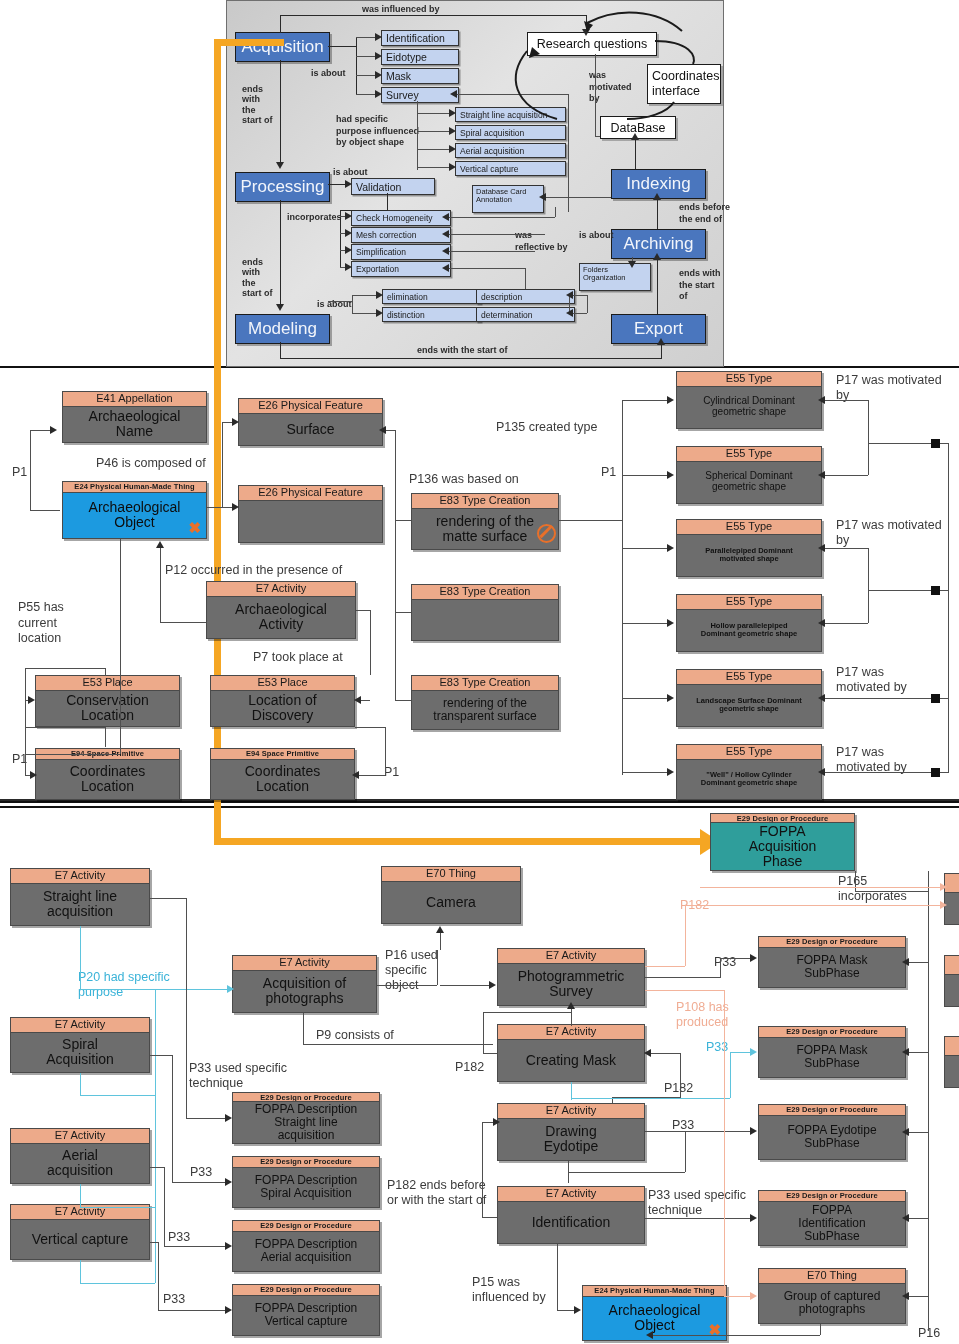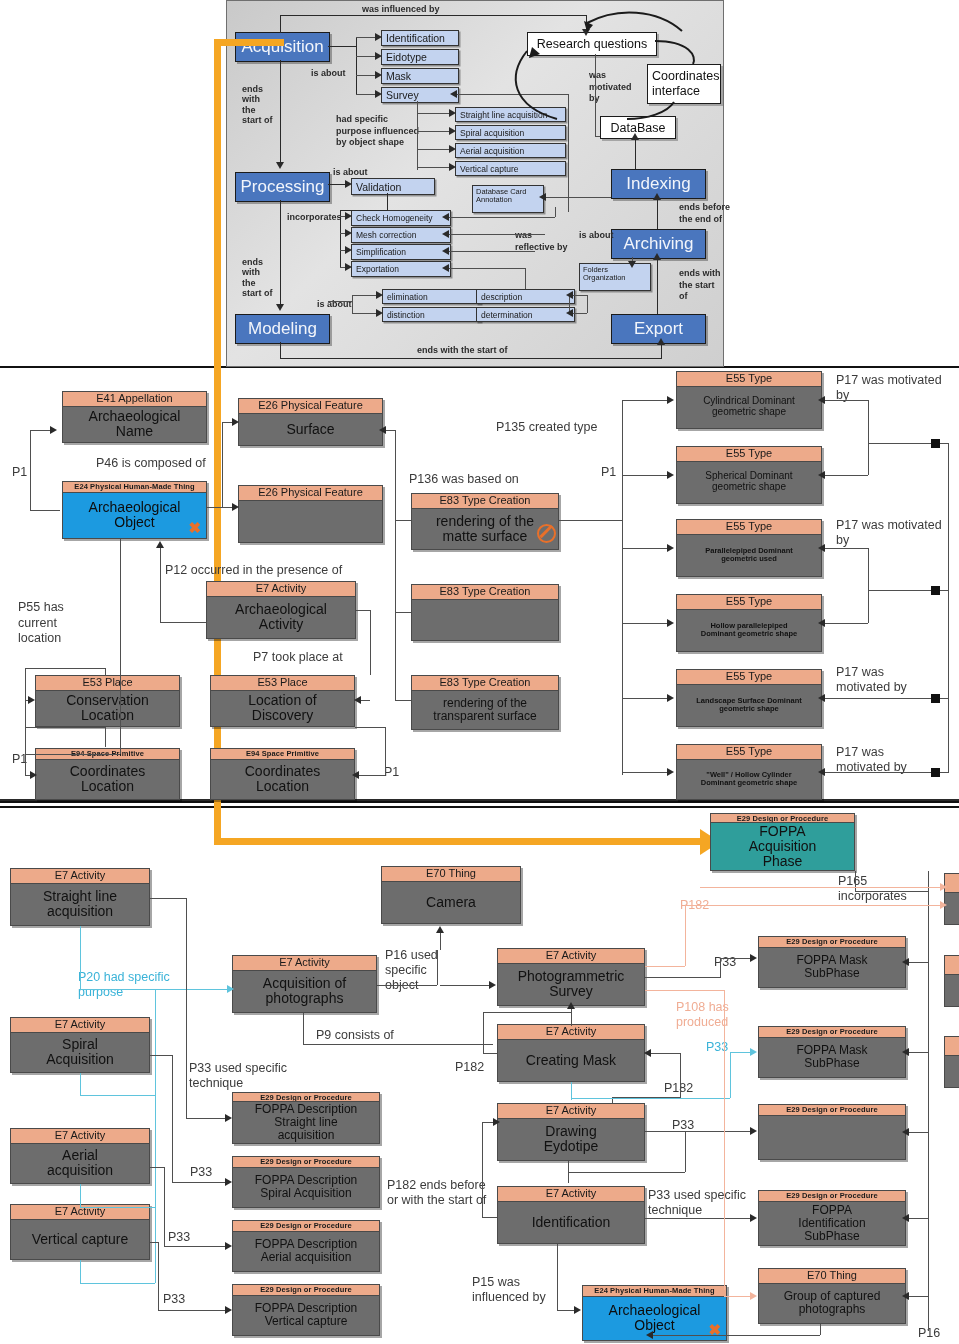--- a/index.html
+++ b/index.html
@@ -381,21 +381,21 @@
   <div class="ebox shadow" style="left:676px;top:371px;width:146px;height:58px;">
     <div class="hdr">E55 Type</div>
     <div class="bdy s10">Cylindrical Dominant geometric shape</div>
   </div>
   <div class="ebox shadow" style="left:676px;top:446px;width:146px;height:58px;">
     <div class="hdr">E55 Type</div>
     <div class="bdy s10">Spherical Dominant geometric shape</div>
   </div>
   <div class="ebox shadow" style="left:676px;top:519px;width:146px;height:58px;">
     <div class="hdr">E55 Type</div>
-    <div class="bdy s8">Parallelepiped Dominant geometric used</div>
+    <div class="bdy s8">Parallelepiped Dominant motivated shape</div>
   </div>
   <div class="ebox shadow" style="left:676px;top:594px;width:146px;height:58px;">
     <div class="hdr">E55 Type</div>
     <div class="bdy s8">Hollow parallelepiped Dominant geometric shape</div>
   </div>
   <div class="ebox shadow" style="left:676px;top:669px;width:146px;height:58px;">
     <div class="hdr">E55 Type</div>
     <div class="bdy s8">Landscape Surface Dominant geometric shape</div>
   </div>
   <div class="ebox shadow" style="left:676px;top:744px;width:146px;height:56px;">
@@ -584,20 +584,21 @@
   <div class="ebox shadow" style="left:758px;top:936px;width:148px;height:52px;">
     <div class="hdr small">E29 Design or Procedure</div>
     <div class="bdy s12">FOPPA Mask SubPhase</div>
   </div>
   <div class="ebox shadow" style="left:758px;top:1026px;width:148px;height:52px;">
     <div class="hdr small">E29 Design or Procedure</div>
     <div class="bdy s12">FOPPA Mask SubPhase</div>
   </div>
   <div class="ebox shadow" style="left:758px;top:1104px;width:148px;height:56px;">
     <div class="hdr small">E29 Design or Procedure</div>
+    <div class="bdy s12">FOPPA  Eydotipe SubPhase</div>
   </div>
   <div class="ebox shadow" style="left:758px;top:1190px;width:148px;height:56px;">
     <div class="hdr small">E29 Design or Procedure</div>
     <div class="bdy s12">FOPPA  Identification SubPhase</div>
   </div>
   <div class="ebox shadow" style="left:758px;top:1268px;width:148px;height:56px;">
     <div class="hdr">E70 Thing</div>
     <div class="bdy s12">Group of captured photographs</div>
   </div>
 

